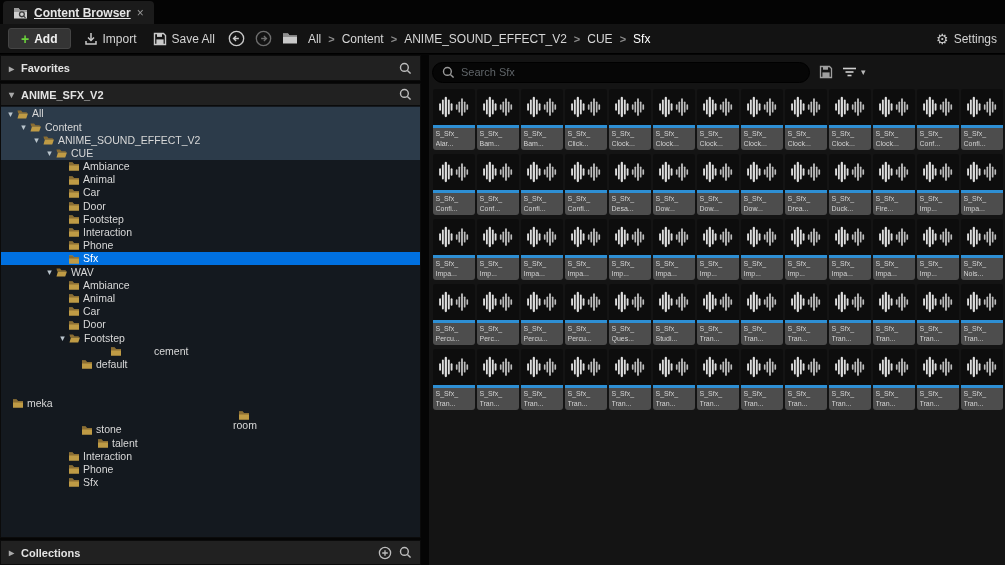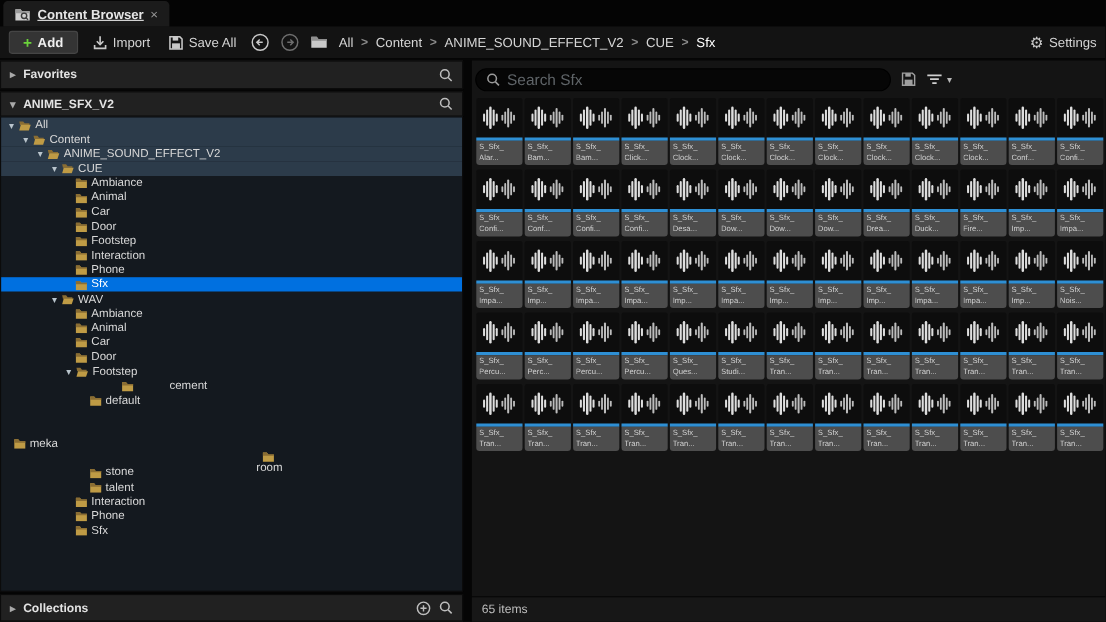--- a/index.html
+++ b/index.html
@@ -50,21 +50,21 @@
 
   .collections { background:#212121; border:1px solid #0b0b0b; height:25px; margin-top:2px;
     display:flex; align-items:center; gap:7px; padding:0 8px; font-size:11px; font-weight:bold; color:#e3e3e3; }
   .collections .spacer { flex:1; }
 
   
   .searchrow { height:30px; display:flex; align-items:center; gap:9px; padding:4px 3px 0 3px; }
   .searchpill { flex:0 0 378px; height:21px; background:#060606; border:1px solid #000;
     border-radius:11px; display:flex; align-items:center; gap:6px; padding:0 9px; }
   .searchpill input { background:transparent; border:none; outline:none; color:#c8c8c8;
-    font-size:14px; width:100%; font-family:"Liberation Sans", sans-serif; }
+    font-size:11px; width:100%; font-family:"Liberation Sans", sans-serif; }
   .searchpill input::placeholder { color:#5f6468; }
   .filtergroup { display:flex; align-items:center; gap:4px; }
   .chev { color:#b9b9b9; font-size:9px; }
 
   .grid { flex:1; padding:4px 0 0 3px; display:flex; flex-wrap:wrap; align-content:flex-start; overflow:hidden; }
   .tile { width:42px; height:61px; margin:0 1.5px 4px 0.5px; display:flex; flex-direction:column; }
   .ticon { height:36px; background:#0d0d0d; border-radius:2px 2px 0 0;
     display:flex; align-items:center; justify-content:center; }
   .tbar { height:3px; background:var(--soundblue); }
   .tlab { height:22px; background:#4d4d4d; border-radius:0 0 3px 3px; padding:1px 3px;
@@ -411,21 +411,21 @@
         <div class="trow" style="padding-left: 69px; align-items: center;">
           <span class="caret"></span>
           <span class="ficon">
             <svg width="12" height="10" viewBox="0 0 16 14">
               <path d="M1 2h5l2 2.4h7v9.4H1z" fill="#bf9b45"></path>
               <path d="M1 2h5l2 2.4h7v1.8H1z" fill="#8a6d33"></path>
             </svg>
           </span>
           <span class="tlabel">stone</span>
         </div>
-        <div class="trow" style="padding-left: 69px;">
+        <div class="trow" style="padding-left: 69px; margin-left: 16px;">
           <span class="caret"></span>
           <span class="ficon">
             <svg width="12" height="10" viewBox="0 0 16 14">
               <path d="M1 2h5l2 2.4h7v9.4H1z" fill="#bf9b45"></path>
               <path d="M1 2h5l2 2.4h7v1.8H1z" fill="#8a6d33"></path>
             </svg>
           </span>
           <span class="tlabel">talent</span>
         </div>
         <div class="trow" style="padding-left: 56px;">
@@ -2130,17 +2130,14 @@
             </svg>
           </div>
           <div class="tbar"></div>
           <div class="tlab">
             <div>S_Sfx_</div>
             <div>Tran...</div>
           </div>
         </div>
       </div>
 
-    <div class="statusbar">
-      <span>65 items</span>
-    </div>
   </div>
 </div>
 
 </body></html>

